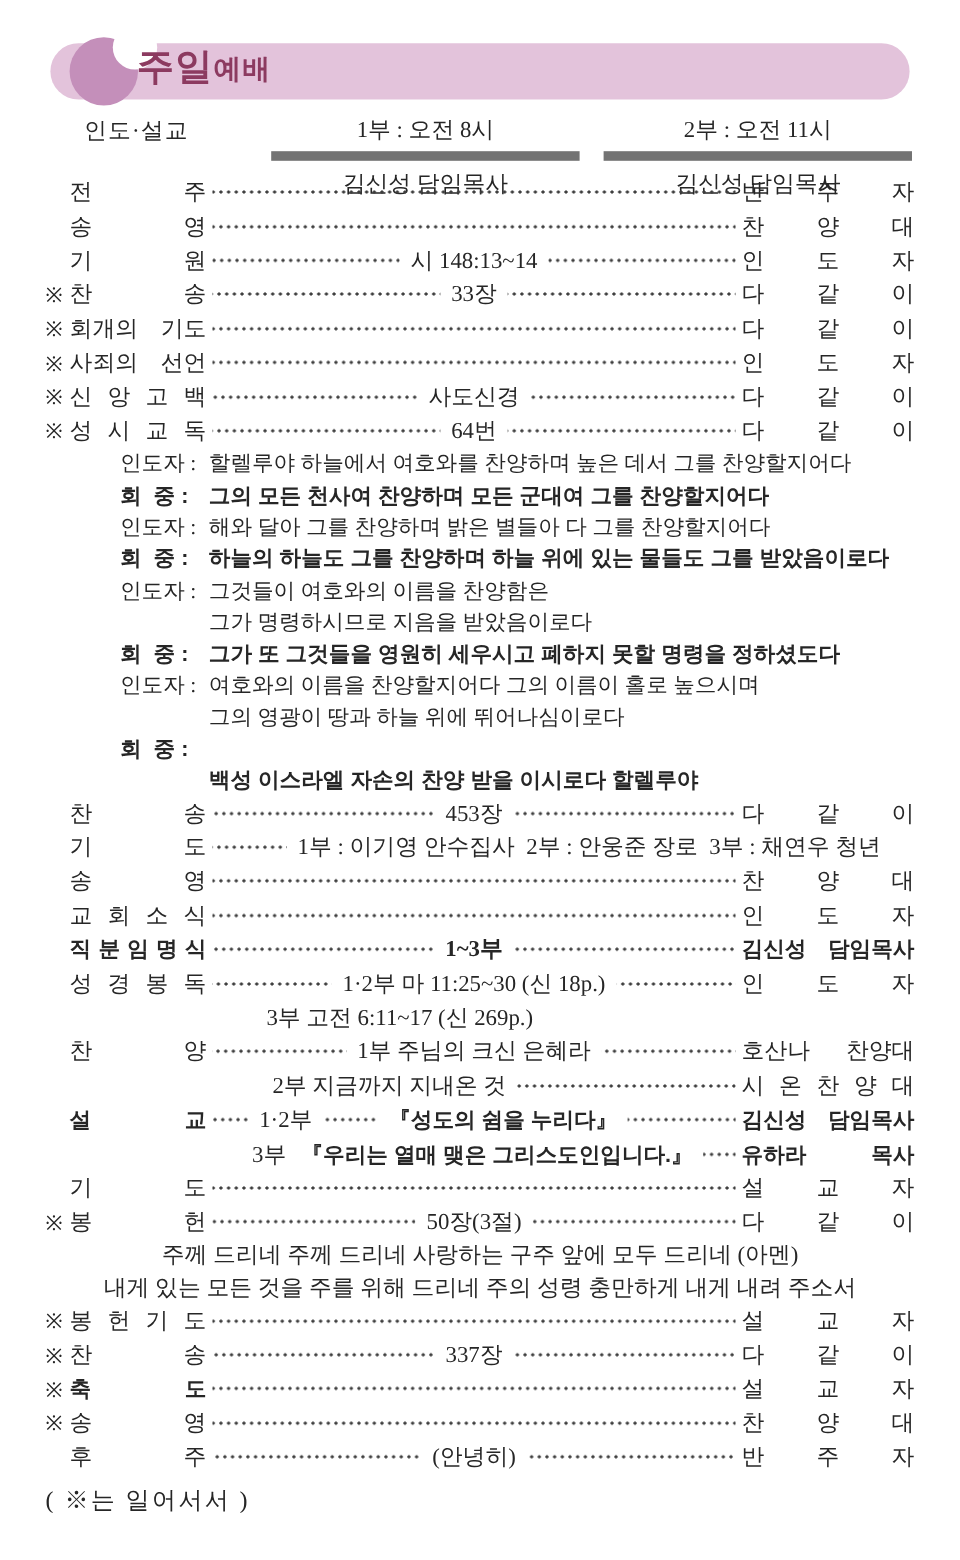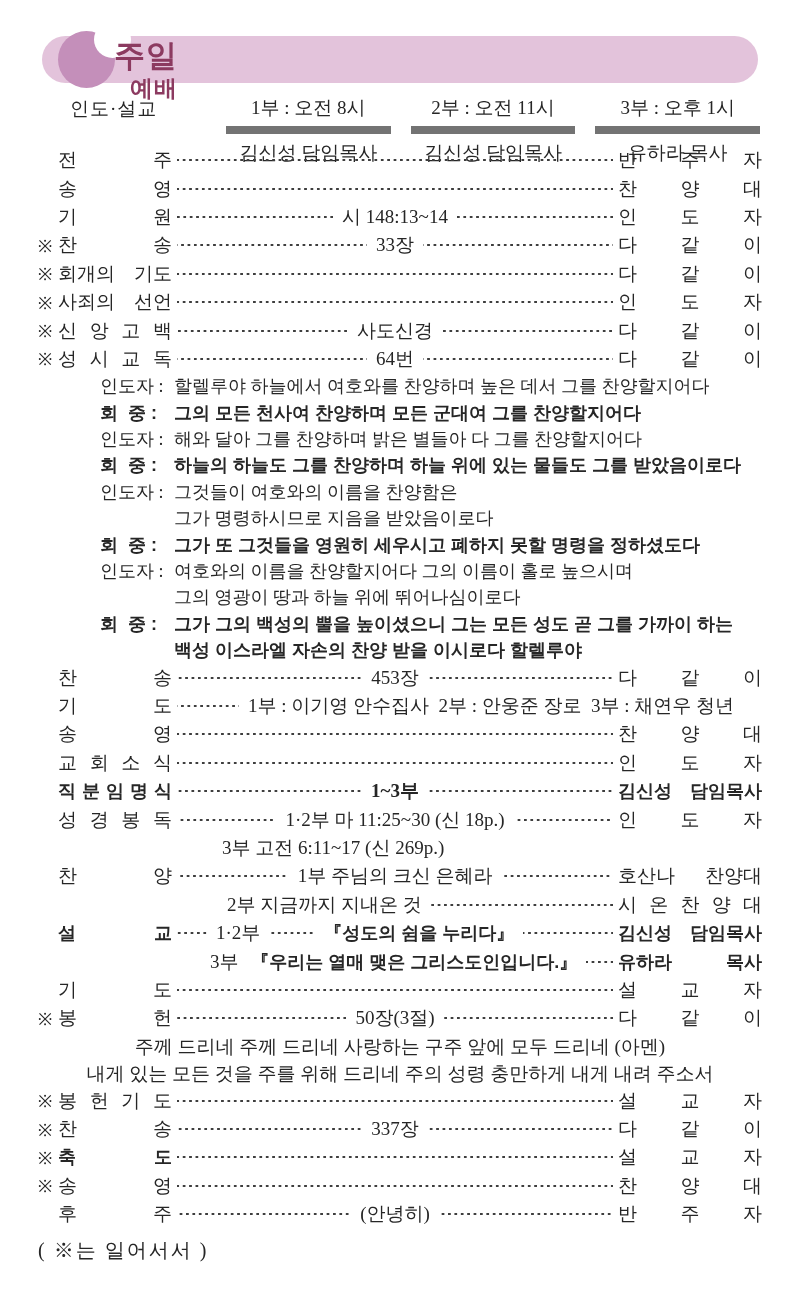--- a/index.html
+++ b/index.html
@@ -17,24 +17,23 @@
   }
   .banner-circle{
     position:absolute;left:16px;top:-5px;width:57px;height:57px;
     border-radius:50%;background:#c48fba;
   }
   .banner-moon{
     position:absolute;left:52px;top:-15px;width:37px;height:37px;
     border-radius:50%;background:#ffffff;
   }
   .banner-title{
-    position:absolute;left:72px;top:3px;display:flex;align-items:flex-end;
+    position:absolute;left:72px;top:3px;display:flex;align-items:center;
     font-family:"Liberation Sans","DejaVu Sans",sans-serif;font-weight:700;
     color:#8c3a60;
-    flex-direction:column;
   }
   .banner-title .t1{font-size:31px;line-height:1.1;letter-spacing:1px;}
   .banner-title .t2{font-size:23px;line-height:1.1;margin-top:3px;letter-spacing:1px;}
 
   
   .schedule{
     position:absolute;left:46px;top:95px;width:724px;display:flex;
     font-size:19px;
   }
   .schedule-label{flex:0 0 146px;padding-left:24px;padding-top:1px;letter-spacing:1px;}
@@ -89,24 +88,20 @@
   <div class="schedule">
     <div class="schedule-label">인도·설교</div>
     <div class="schedule-col">
       <div class="time">1부 : 오전 8시</div>
       <div class="minister">김신성 담임목사</div>
     </div>
     <div class="schedule-col">
       <div class="time">2부 : 오전 11시</div>
       <div class="minister">김신성 담임목사</div>
     </div>
-    <div class="schedule-col">
-      <div class="time">3부 : 오후 1시</div>
-      <div class="minister">유하라 목사</div>
-    </div>
   </div>
 
   <div class="order">
       <div class="row">
         <span class="mk"></span>
         <span class="lbl"><span>전</span><span>주</span></span>
         <span class="leader"></span>
         <span class="rgt"><span>반</span><span>주</span><span>자</span></span>
       </div>
       <div class="row">
@@ -190,21 +185,20 @@
       <div class="read">
         <span class="sp">인도자 : </span>
         <span class="tx">여호와의 이름을 찬양할지어다 그의 이름이 홀로 높으시며</span>
       </div>
       <div class="read">
         <span class="sp"></span>
         <span class="tx">그의 영광이 땅과 하늘 위에 뛰어나심이로다</span>
       </div>
       <div class="read bg">
         <span class="sp">회  중 : </span>
-        <span class="tx">그가 그의 백성의 뿔을 높이셨으니 그는 모든 성도 곧 그를 가까이 하는</span>
       </div>
       <div class="read bg">
         <span class="sp"></span>
         <span class="tx">백성 이스라엘 자손의 찬양 받을 이시로다 할렐루야</span>
       </div>
       <div class="row">
         <span class="mk"></span>
         <span class="lbl"><span>찬</span><span>송</span></span>
         <span class="leader"></span>
         <span class="ctr">453장</span>

